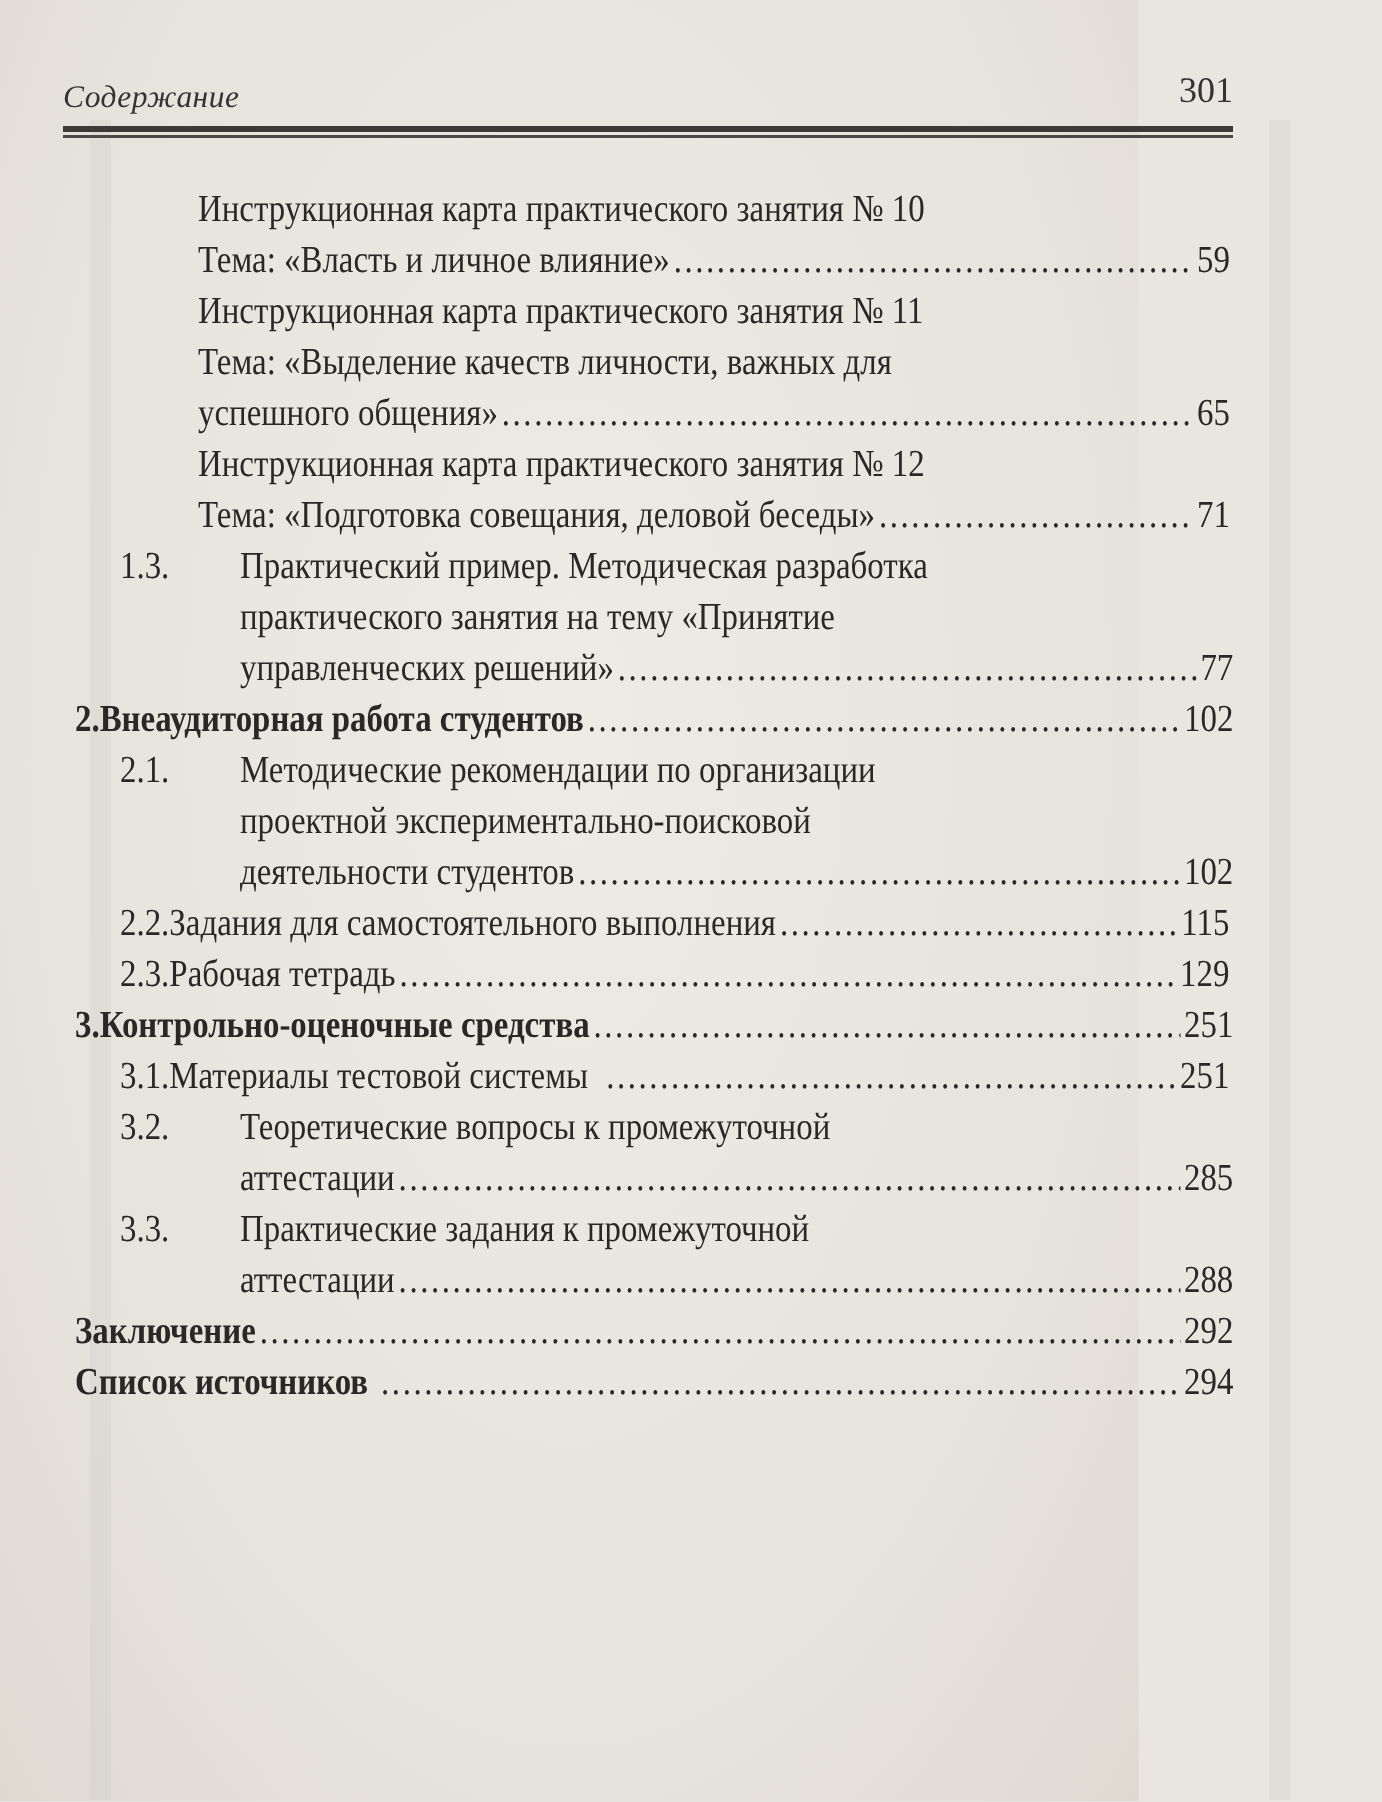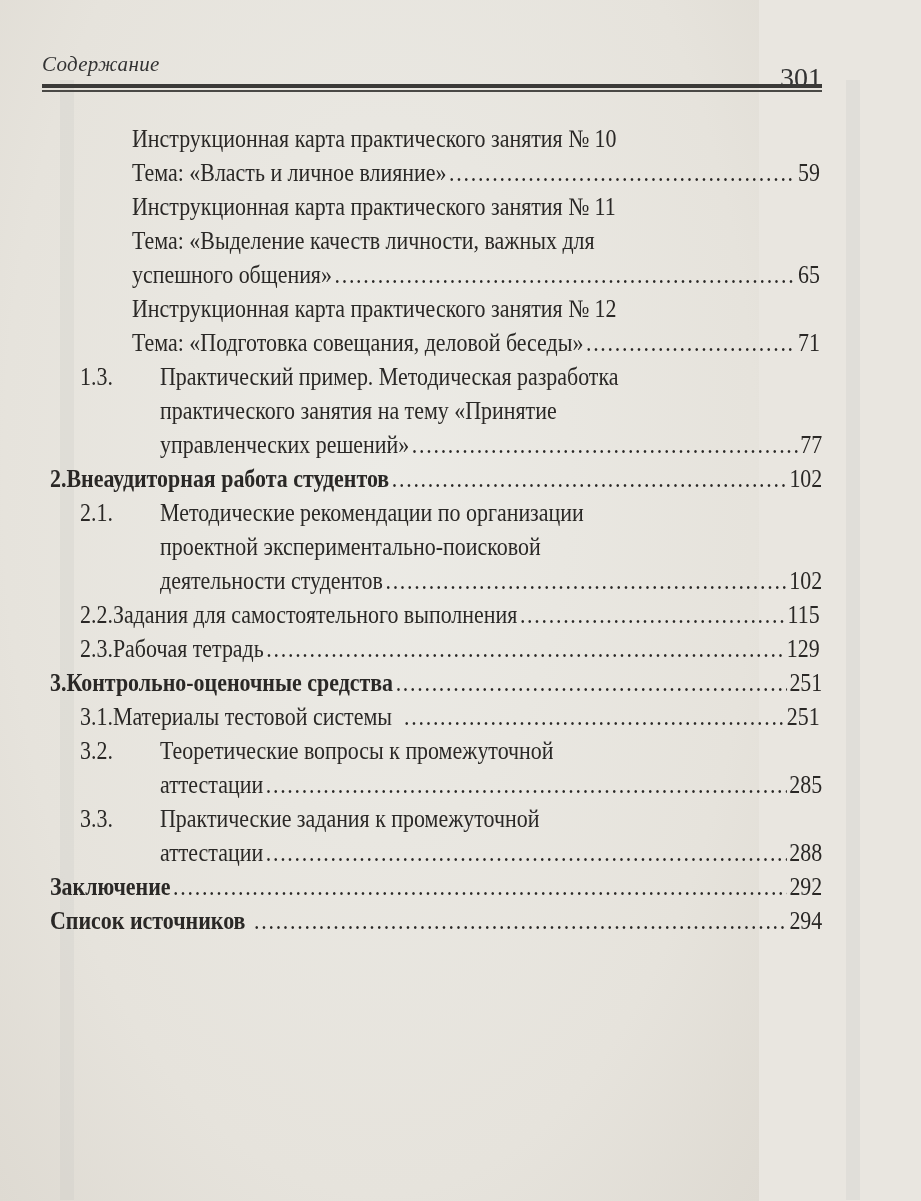--- a/index.html
+++ b/index.html
@@ -23,22 +23,22 @@
     box-sizing: border-box;
   }
   .running-head {
     position: absolute; left: 42px; top: 46px; width: 780px; height: 36px;
   }
   .running-title {
     position: absolute; left: 0; top: 6px;
     font-style: italic; font-size: 21px; letter-spacing: 0.3px; color: #333;
   }
   .running-page {
-    position: absolute; right: 0; top: 16px;
-    font-size: 28px; color: #333;
+    position: absolute; right: 0; top: 2px;
+    font-size: 24px; color: #333;
   }
   .rule-thick {
     position: absolute; left: 42px; top: 84px; width: 780px; height: 4px; background: #3b3a38;
   }
   .rule-thin {
     position: absolute; left: 42px; top: 90px; width: 780px; height: 1.5px; background: #4a4946;
   }
   .toc {
     position: absolute; left: 0; top: 122px; width: 921px;
   }

